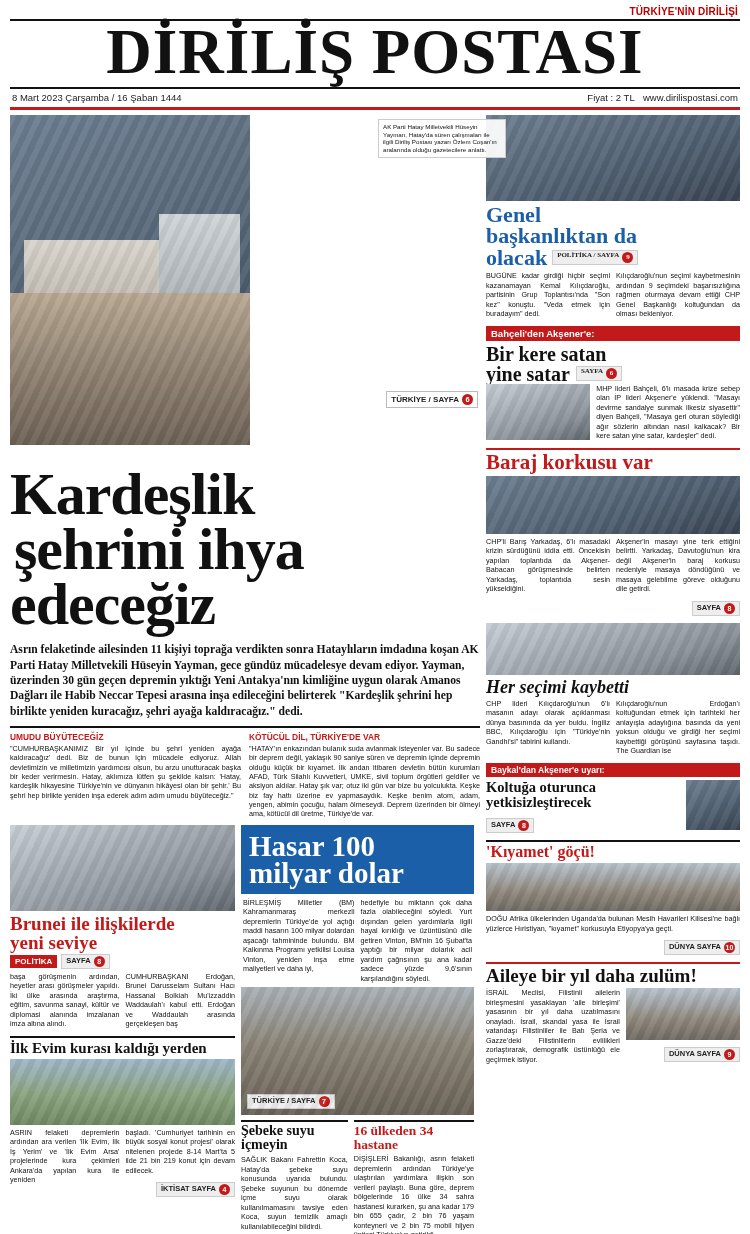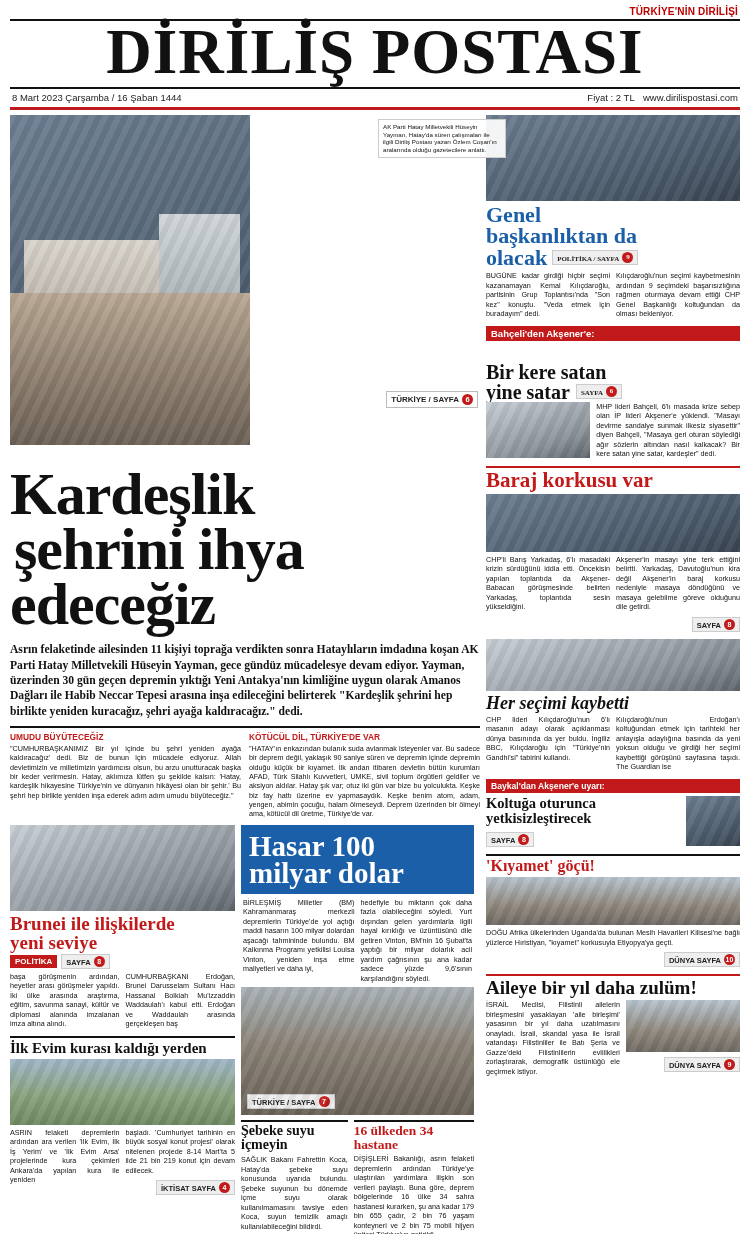--- a/index.html
+++ b/index.html
@@ -79,21 +79,21 @@
   .sub-head { font-size: 8.4px; font-weight: bold; color: #c21a1a; margin-bottom: 2px; }
   .sub-body { font-size: 7.2px; line-height: 1.3; text-align: justify; }
 
   
   .blk { margin-top: 7px; }
   .rule-red { height: 2px; background: #c21a1a; }
   .rule-black { height: 2px; background: #111; }
   .kicker { background:#c21a1a; color:#fff; font-size:9px; font-weight:bold; padding:2px 5px; display:inline-block; }
   .hl-title { font-family:"Liberation Serif", serif; font-weight:bold; line-height:1; }
   .body-txt { font-size: 7.2px; line-height: 1.32; text-align: justify; }
-  .sayfa { display:inline-flex; align-items:flex-end; gap:3px; font-size:7.5px; font-weight:bold; background:#eee; border:1px solid #ccc; padding:1px 4px; color:#222;}
+  .sayfa { display:inline-flex; align-items:flex-start; gap:3px; font-size:7.5px; font-weight:bold; background:#eee; border:1px solid #ccc; padding:1px 4px; color:#222;}
   .sayfa .num { background:#c21a1a; color:#fff; border-radius:50%; width:11px; height:11px; line-height:11px; text-align:center; font-size:7px;}
 
   
   .ph { background:#9aa3aa; position:relative; overflow:hidden; }
   .ph.people { background: linear-gradient(160deg,#6d7f92,#4f5f70 60%,#394452); }
   .ph.rubble { background: linear-gradient(180deg,#a9b2b8 0%,#8b8377 45%,#6a6257 100%); }
   .ph.green { background: linear-gradient(180deg,#9fb7c9 0%,#8aa37e 55%,#6f8a62 100%); }
   .ph.crowd { background: linear-gradient(180deg,#b7c4cf 0%,#90887d 60%,#6f6a63 100%); }
   .ph.indoor { background: linear-gradient(160deg,#c8cfd6,#8a9199 70%,#5e666d); }
   .ph:after{content:"";position:absolute;inset:0;background:
@@ -252,21 +252,21 @@
           </div>
         </div>
         <div style="display:flex;gap:6px;margin-top:3px;">
           <div class="body-txt" style="width:50%;">BUGÜNE kadar girdiği hiçbir seçimi kazanamayan Kemal Kılıçdaroğlu, partisinin Grup Toplantısı'nda "Son kez" konuştu. "Veda etmek için buradayım" dedi.</div>
           <div class="body-txt" style="width:50%;">Kılıçdaroğlu'nun seçimi kaybetmesinin ardından 9 seçimdeki başarısızlığına rağmen oturmaya devam ettiği CHP Genel Başkanlığı koltuğundan da olması bekleniyor.</div>
         </div>
       </div>
 
       <div class="blk">
         <div style="background:#c21a1a;color:#fff;font-size:9.5px;font-weight:bold;padding:2px 5px;">Bahçeli'den Akşener'e:</div>
-        <div class="hl-title" style="font-size:20px;margin-top:21px;line-height:1;">
+        <div class="hl-title" style="font-size:20px;margin-top:3px;line-height:1;">
           <div>Bir kere satan</div>
           <div style="display:flex;align-items:center;gap:6px;">
             <span>yine satar</span>
             <span class="sayfa" style="font-size:7px;">
               <span>SAYFA</span>
               <span class="num">6</span>
             </span>
           </div>
         </div>
         <div style="display:flex;gap:6px;margin-top:0;">

